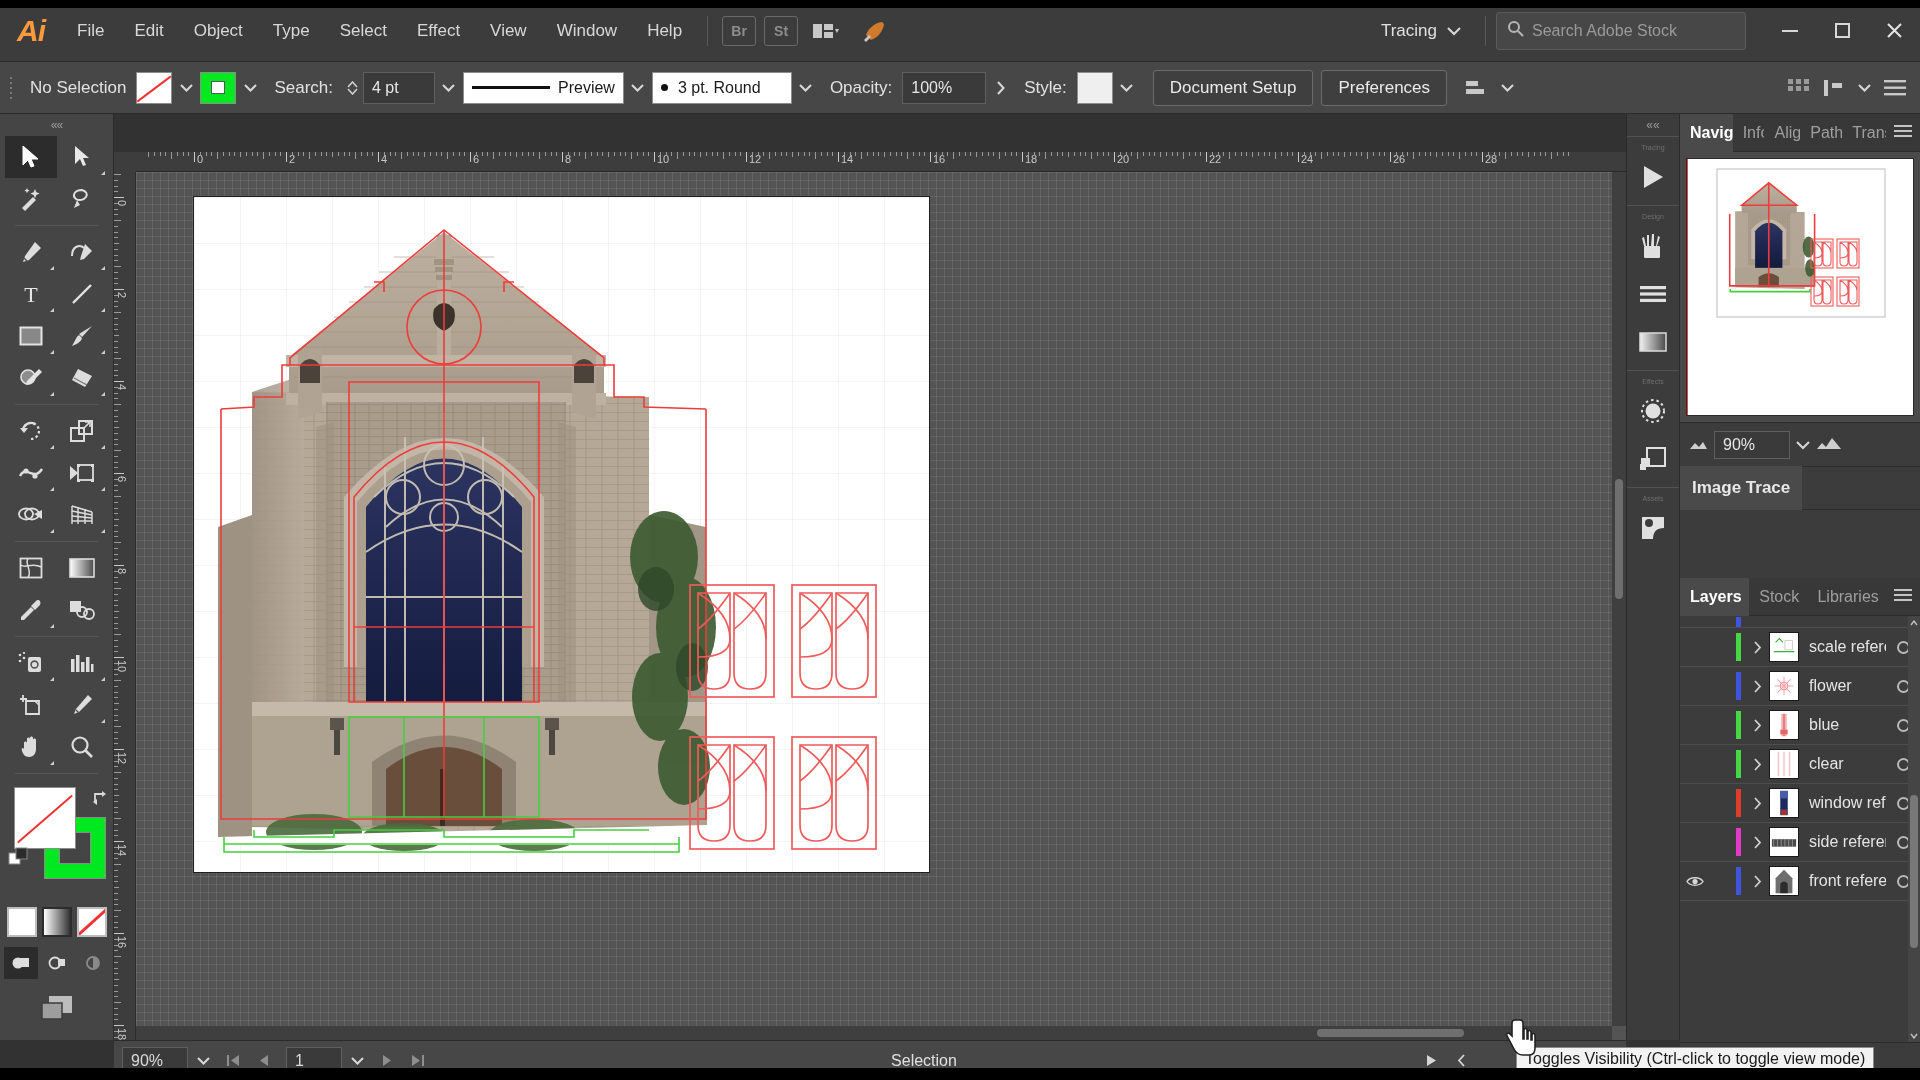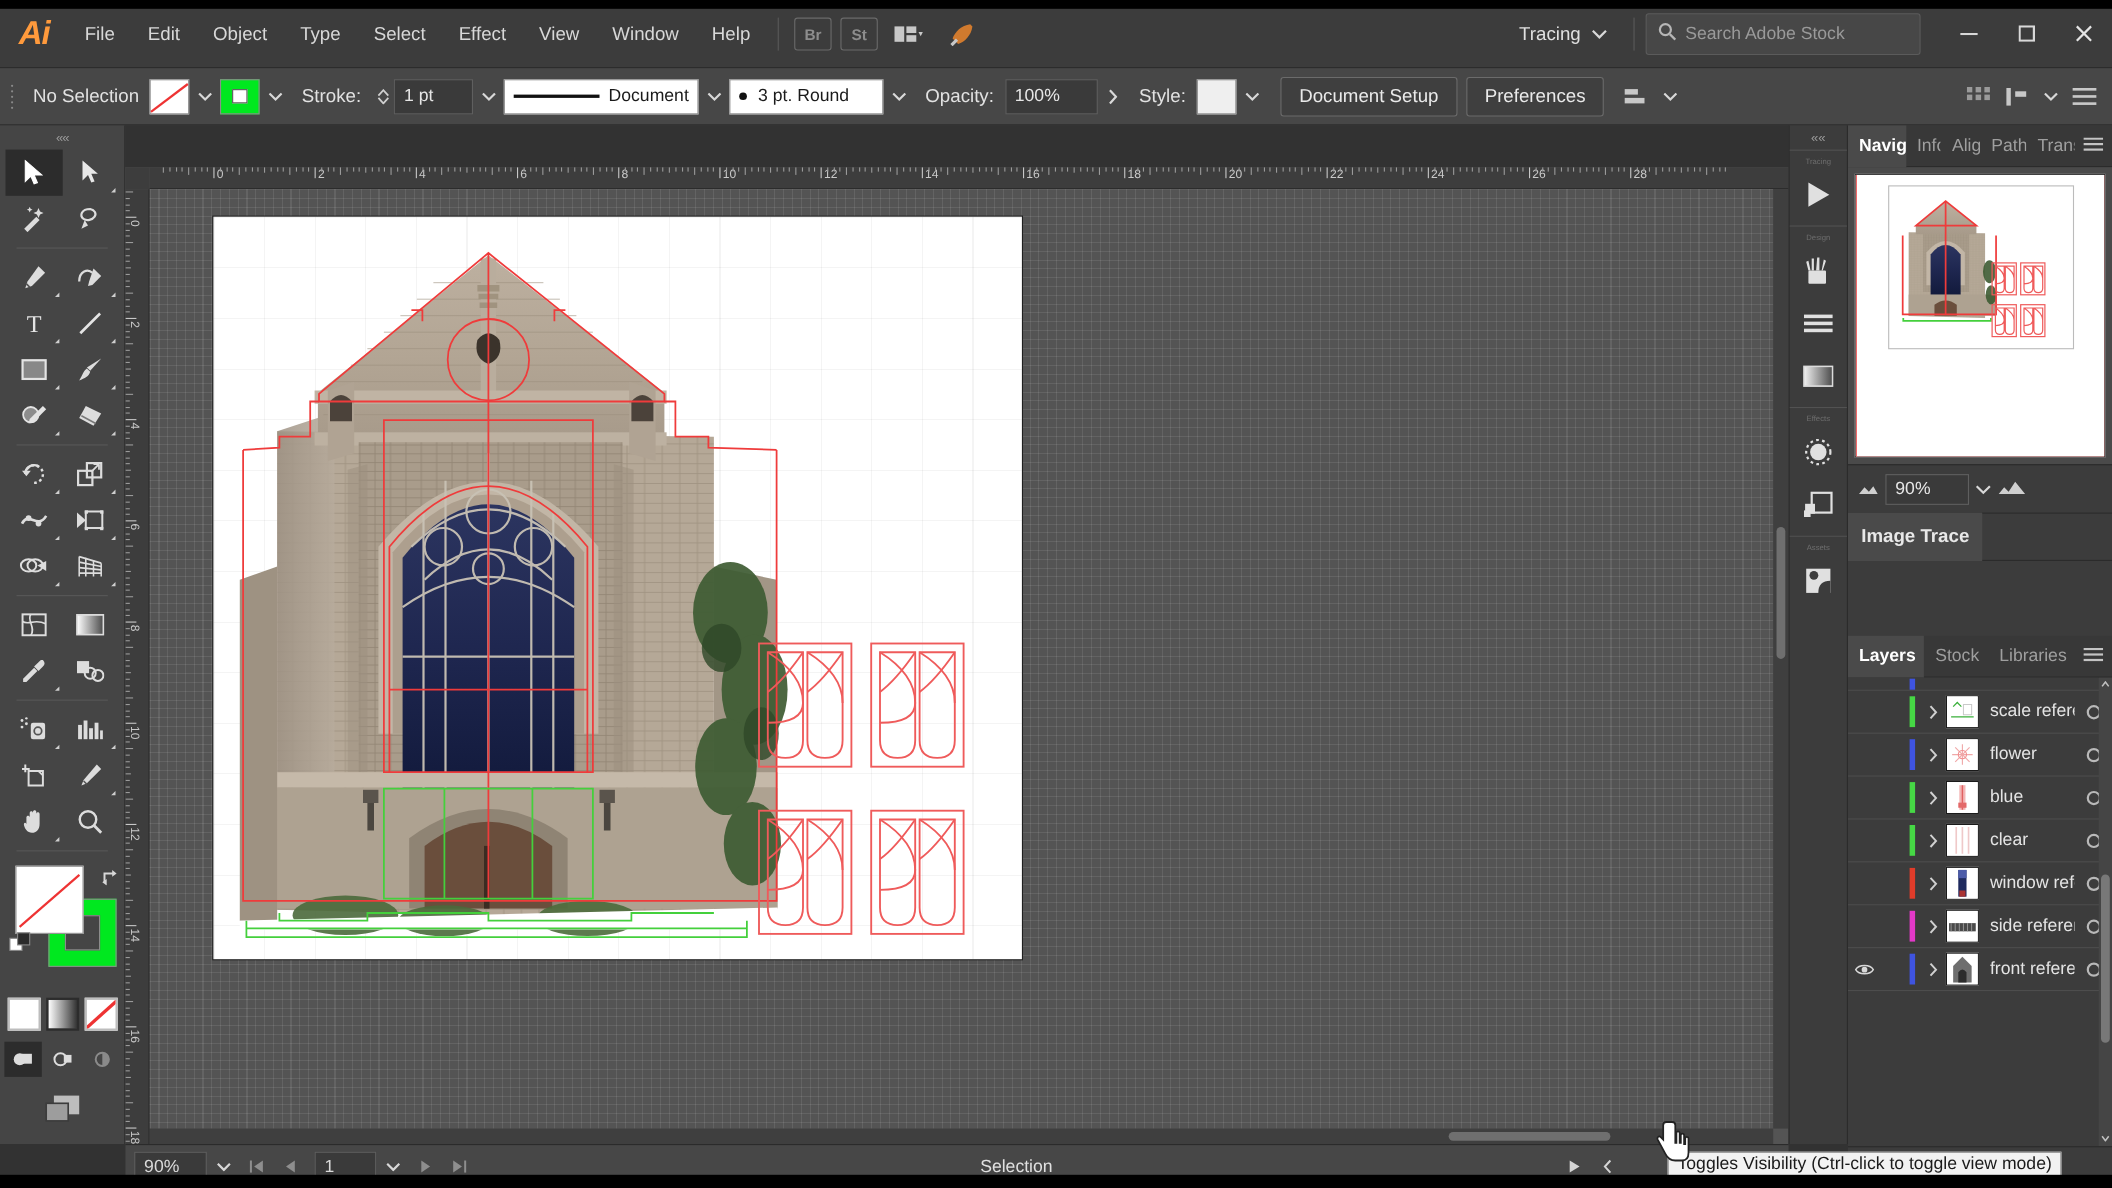--- a/index.html
+++ b/index.html
@@ -366,39 +366,39 @@
 
     <div class="swatch-green">
         <i></i>
       </div>
     <div class="caret">
       <svg width="13" height="8" viewBox="0 0 13 8">
           <path d="M1 1 L6.5 6.5 L12 1" stroke="#d8d8d8" stroke-width="2" fill="none"></path>
         </svg>
     </div>
 
-    <div class="cb-label">Stroke:</div>
+    <div class="cb-label">Search:</div>
     <div class="stepper">
       <svg width="11" height="7" viewBox="0 0 11 7">
           <path d="M1 6 L5.5 1 L10 6" stroke="#cfcfcf" stroke-width="1.6" fill="none"></path>
         </svg>
       <svg width="11" height="7" viewBox="0 0 11 7">
           <path d="M1 1 L5.5 6 L10 1" stroke="#cfcfcf" stroke-width="1.6" fill="none"></path>
         </svg>
     </div>
-    <div class="field">1 pt</div>
+    <div class="field">4 pt</div>
     <div class="caret">
       <svg width="13" height="8" viewBox="0 0 13 8">
           <path d="M1 1 L6.5 6.5 L12 1" stroke="#d8d8d8" stroke-width="2" fill="none"></path>
         </svg>
     </div>
 
     <div class="field combo wide">
       <span class="dashline"></span>
-      <span>Document</span>
+      <span>Preview</span>
     </div>
     <div class="caret">
       <svg width="13" height="8" viewBox="0 0 13 8">
           <path d="M1 1 L6.5 6.5 L12 1" stroke="#d8d8d8" stroke-width="2" fill="none"></path>
         </svg>
     </div>
 
     <div class="field combo" style="min-width:140px">
       <span class="dotcap"></span>
       <span>3 pt. Round</span>

